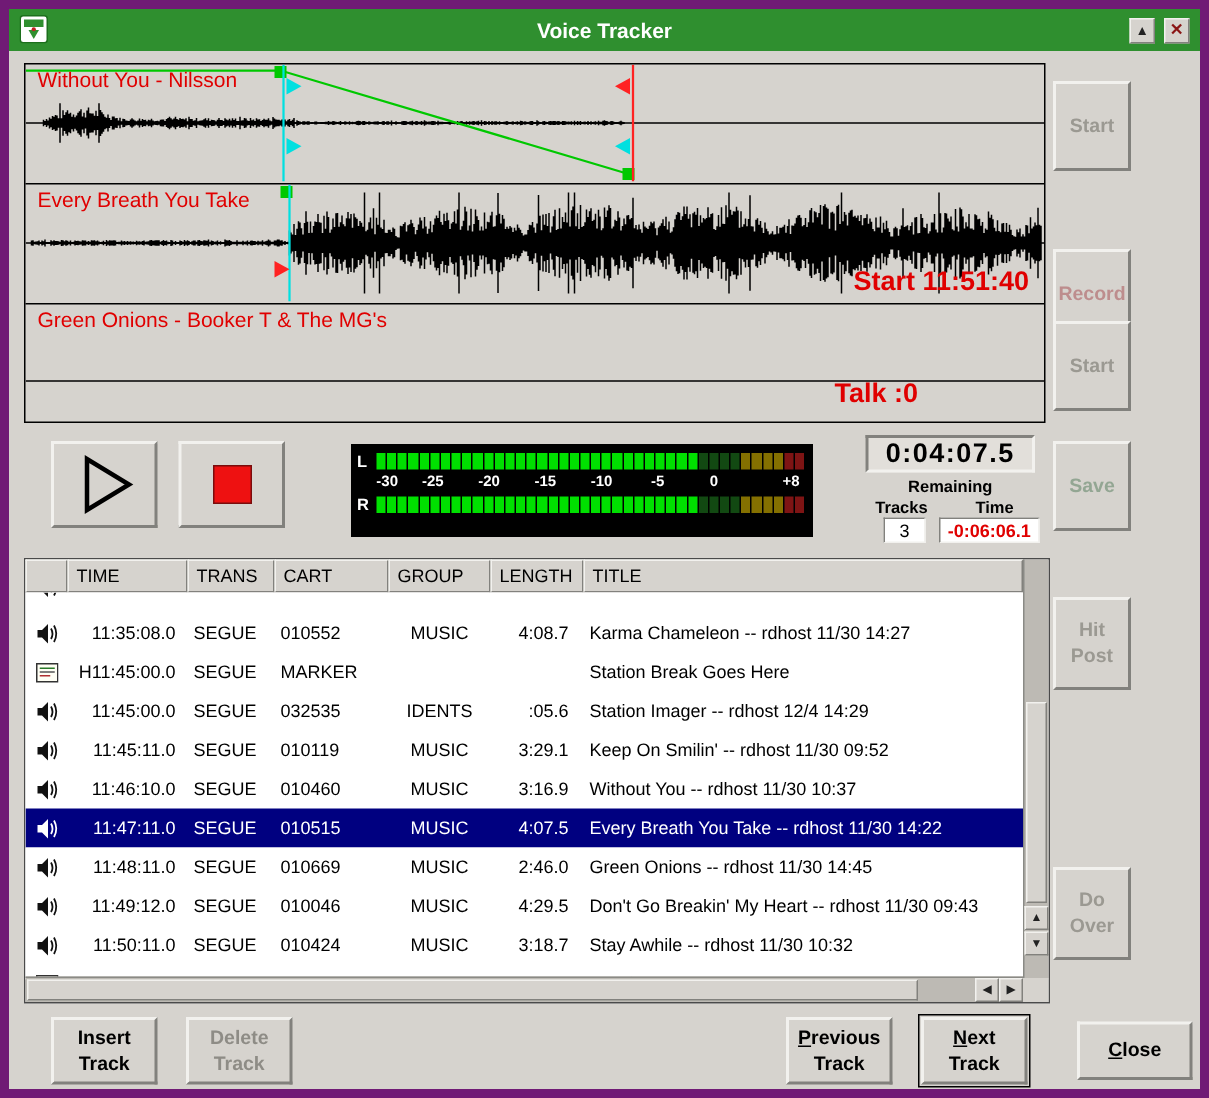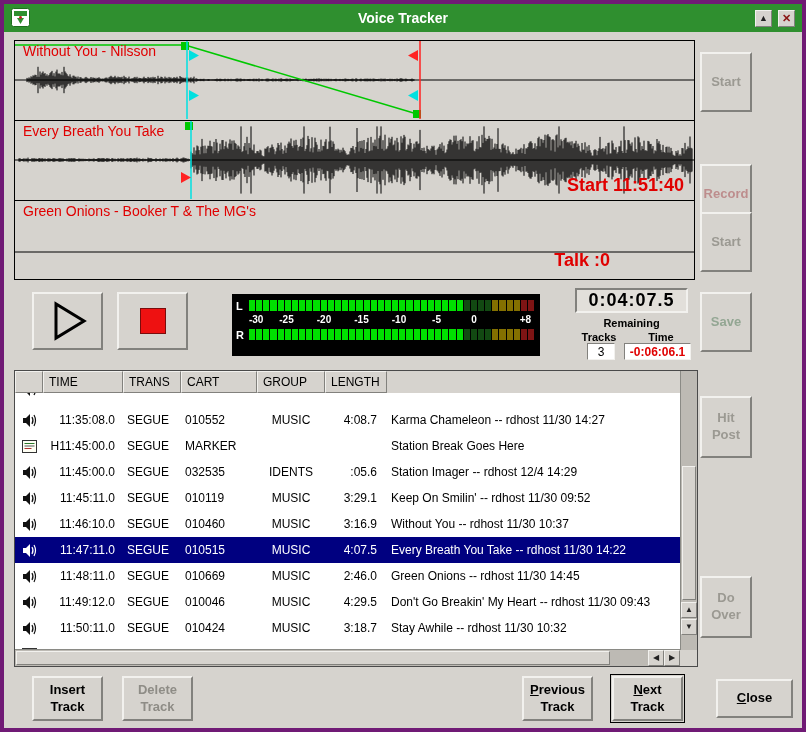--- a/index.html
+++ b/index.html
@@ -1,18 +1,18 @@
 <!DOCTYPE html>
 <html style="--titlebar: #2f8f2f; --red: #e00000; --sel: #000080; --green: #00c800; --cyan: #00e0e0; --mred: #ff2222; --mgreen: #00e000;"><head>
 <meta charset="utf-8">
 <style>
   *{box-sizing:border-box;margin:0;padding:0}
   html,body{background:#6f6f6f}
   body{font-family:"Liberation Sans",sans-serif}
-  .window{position:relative;width:806px;height:732px;background:#d6d3ce;border:4px solid #701a75;overflow:hidden}
+  .window{position:relative;width:806px;height:732px;background:#d6d3ce;border:6px solid #701a75;overflow:hidden}
 
   
   .titlebar{position:absolute;left:0;top:0;width:100%;height:28px;background:var(--titlebar,#2f8f2f);display:flex;align-items:center}
   .titlebar .title{position:absolute;left:0;right:0;text-align:center;color:#fff;font-weight:bold;font-size:14px}
   .app-icon{position:absolute;left:7px;top:4px;width:19px;height:19px}
   .tb-btn{position:absolute;top:6px;width:17px;height:17px;background:#d6d3ce;border:1px solid;border-color:#f2f1ee #82817d #82817d #f2f1ee;display:flex;align-items:center;justify-content:center;font-size:9px;color:#222;line-height:1}
   .tb-pin{right:30px}
   .tb-close{right:7px;color:#8a1515;font-weight:bold;font-size:11px}
 
   
@@ -291,20 +291,21 @@
 
   <div class="log">
     <div class="log-main">
       <div class="lheader">
           <span class="hcell"></span>
           <span class="hcell">TIME</span>
           <span class="hcell">TRANS</span>
           <span class="hcell">CART</span>
           <span class="hcell">GROUP</span>
           <span class="hcell">LENGTH</span>
+          <span class="hcell">TITLE</span>
         </div>
       <div class="lviewport">
           <div class="lrow ptop">
             <span class="cell icell">
               <svg width="15" height="15" viewBox="0 0 15 15">
                 <polygon points="1,5 4,5 8,1 8,14 4,10 1,10" fill="currentColor"></polygon>
                 <path d="M10 4 Q12 7.5 10 11" fill="none" stroke="currentColor" stroke-width="1.2"></path>
                 <path d="M12 2 Q15 7.5 12 13" fill="none" stroke="currentColor" stroke-width="1.2"></path>
               </svg>
             </span>

